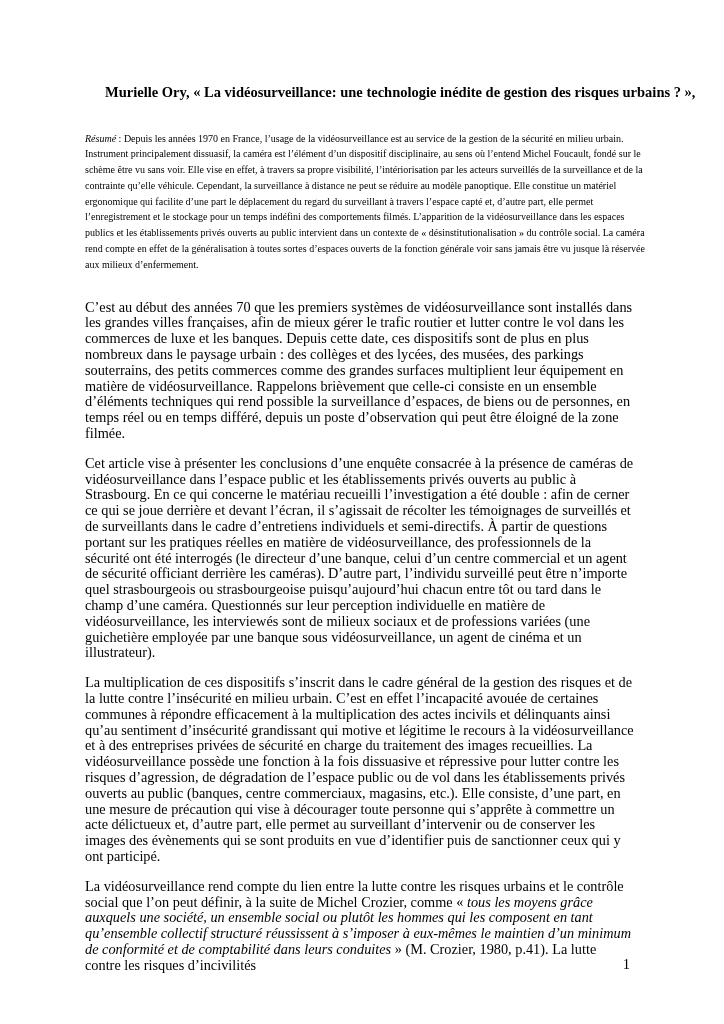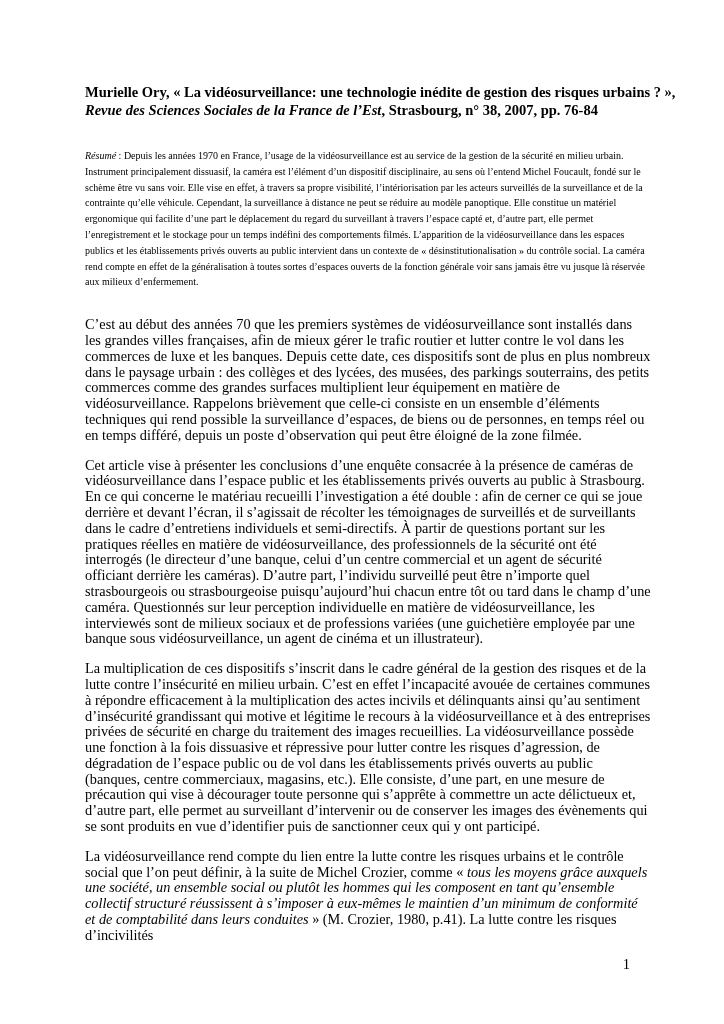--- a/index.html
+++ b/index.html
@@ -22,56 +22,56 @@
     top: 84px;
     width: 566px;
   }
   .citation {
     font-weight: bold;
     font-size: 14.5px;
     line-height: 17.5px;
   }
   .cit-line {
     white-space: nowrap;
+    margin-left: 20px;
   }
   .i {
     font-style: italic;
   }
   .abstract {
     margin: 29px 0 0 0;
     font-size: 10px;
     line-height: 15.8px;
     text-align: left;
   }
   .bodytext {
     margin-top: 27px;
     font-size: 14.3px;
     line-height: 15.8px;
     text-align: left;
   }
   .bodytext p {
-    margin: 0 0 14px 0;
+    margin: 0 16px 14px 0;
   }
   .page-number {
     position: absolute;
     top: 956px;
     right: 94px;
     font-size: 14.5px;
     line-height: 16px;
   }
 </style>
 </head>
 <body>
 
 <div class="page">
   <div class="content">
 
     <div class="citation">
       <div class="cit-line"><span>Murielle Ory, « La vidéosurveillance: une technologie inédite de gestion des risques urbains ? »,</span></div>
-      <div class="cit-line"><span class="i">Revue des Sciences Sociales de la France de l’Est</span><span>, Strasbourg, n° 38, 2007, pp. 76-84</span></div>
     </div>
 
     <p class="abstract"><span class="i">Résumé</span><span> : </span><span>Depuis les années 1970 en France, l’usage de la vidéosurveillance est au service de la gestion de la sécurité en milieu urbain. Instrument principalement dissuasif, la caméra est l’élément d’un dispositif disciplinaire, au sens où l’entend Michel Foucault, fondé sur le schème être vu sans voir. Elle vise en effet, à travers sa propre visibilité, l’intériorisation par les acteurs surveillés de la surveillance et de la contrainte qu’elle véhicule. Cependant, la surveillance à distance ne peut se réduire au modèle panoptique. Elle constitue un matériel ergonomique qui facilite d’une part le déplacement du regard du surveillant à travers l’espace capté et, d’autre part, elle permet l’enregistrement et le stockage pour un temps indéfini des comportements filmés. L’apparition de la vidéosurveillance dans les espaces publics et les établissements privés ouverts au public intervient dans un contexte de « désinstitutionalisation » du contrôle social. La caméra rend compte en effet de la généralisation à toutes sortes d’espaces ouverts de la fonction générale voir sans jamais être vu jusque là réservée aux milieux d’enfermement.</span></p>
 
     <div class="bodytext">
       <p>C’est au début des années 70 que les premiers systèmes de vidéosurveillance sont installés dans les grandes villes françaises, afin de mieux gérer le trafic routier et lutter contre le vol dans les commerces de luxe et les banques. Depuis cette date, ces dispositifs sont de plus en plus nombreux dans le paysage urbain : des collèges et des lycées, des musées, des parkings souterrains, des petits commerces comme des grandes surfaces multiplient leur équipement en matière de vidéosurveillance. Rappelons brièvement que celle-ci consiste en un ensemble d’éléments techniques qui rend possible la surveillance d’espaces, de biens ou de personnes, en temps réel ou en temps différé, depuis un poste d’observation qui peut être éloigné de la zone filmée.</p>
       <p>Cet article vise à présenter les conclusions d’une enquête consacrée à la présence de caméras de vidéosurveillance dans l’espace public et les établissements privés ouverts au public à Strasbourg. En ce qui concerne le matériau recueilli l’investigation a été double : afin de cerner ce qui se joue derrière et devant l’écran, il s’agissait de récolter les témoignages de surveillés et de surveillants dans le cadre d’entretiens individuels et semi-directifs. À partir de questions portant sur les pratiques réelles en matière de vidéosurveillance, des professionnels de la sécurité ont été interrogés (le directeur d’une banque, celui d’un centre commercial et un agent de sécurité officiant derrière les caméras). D’autre part, l’individu surveillé peut être n’importe quel strasbourgeois ou strasbourgeoise puisqu’aujourd’hui chacun entre tôt ou tard dans le champ d’une caméra. Questionnés sur leur perception individuelle en matière de vidéosurveillance, les interviewés sont de milieux sociaux et de professions variées (une guichetière employée par une banque sous vidéosurveillance, un agent de cinéma et un illustrateur).</p>
       <p>La multiplication de ces dispositifs s’inscrit dans le cadre général de la gestion des risques et de la lutte contre l’insécurité en milieu urbain. C’est en effet l’incapacité avouée de certaines communes à répondre efficacement à la multiplication des actes incivils et délinquants ainsi qu’au sentiment d’insécurité grandissant qui motive et légitime le recours à la vidéosurveillance et à des entreprises privées de sécurité en charge du traitement des images recueillies. La vidéosurveillance possède une fonction à la fois dissuasive et répressive pour lutter contre les risques d’agression, de dégradation de l’espace public ou de vol dans les établissements privés ouverts au public (banques, centre commerciaux, magasins, etc.). Elle consiste, d’une part, en une mesure de précaution qui vise à décourager toute personne qui s’apprête à commettre un acte délictueux et, d’autre part, elle permet au surveillant d’intervenir ou de conserver les images des évènements qui se sont produits en vue d’identifier puis de sanctionner ceux qui y ont participé.</p>
       <p><span>La vidéosurveillance rend compte du lien entre la lutte contre les risques urbains et le contrôle social que l’on peut définir, à la suite de Michel Crozier, comme « </span><span class="i">tous les moyens grâce auxquels une société, un ensemble social ou plutôt les hommes qui les composent en tant qu’ensemble collectif structuré réussissent à s’imposer à eux-mêmes le maintien d’un minimum de conformité et de comptabilité dans leurs conduites</span><span> » (M. Crozier, 1980, p.41). La lutte contre les risques d’incivilités</span></p>
     </div>

